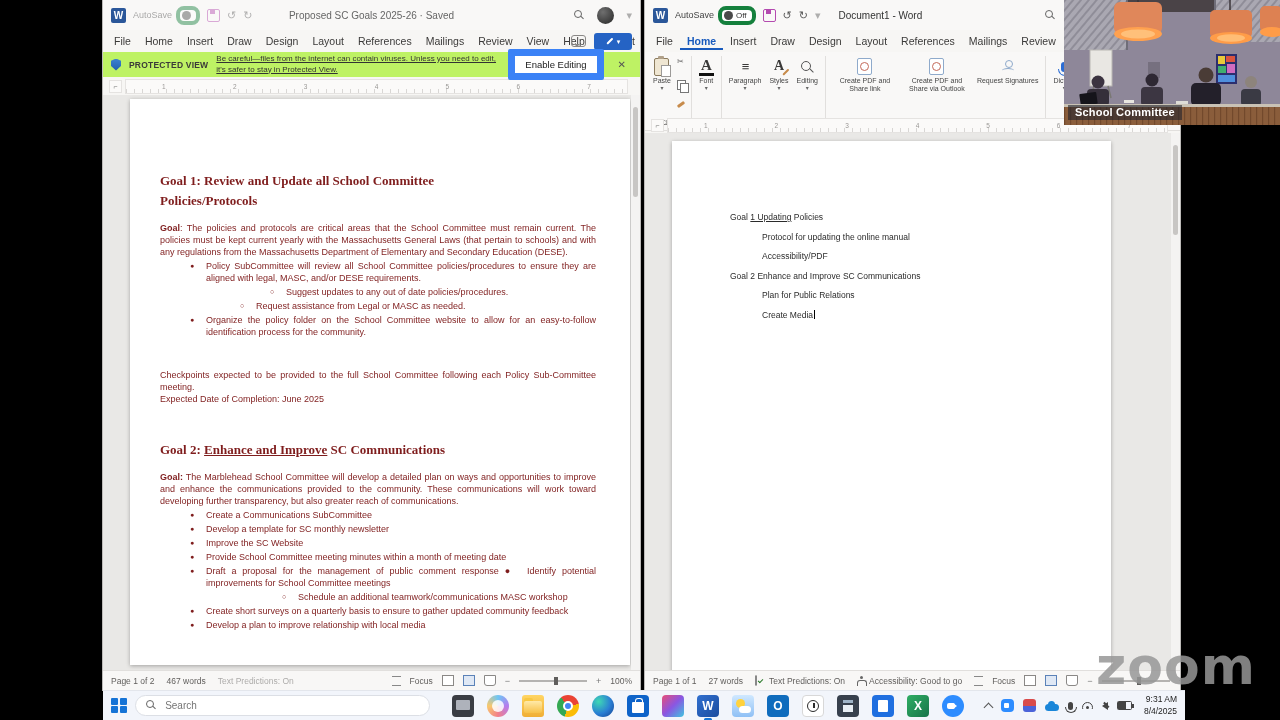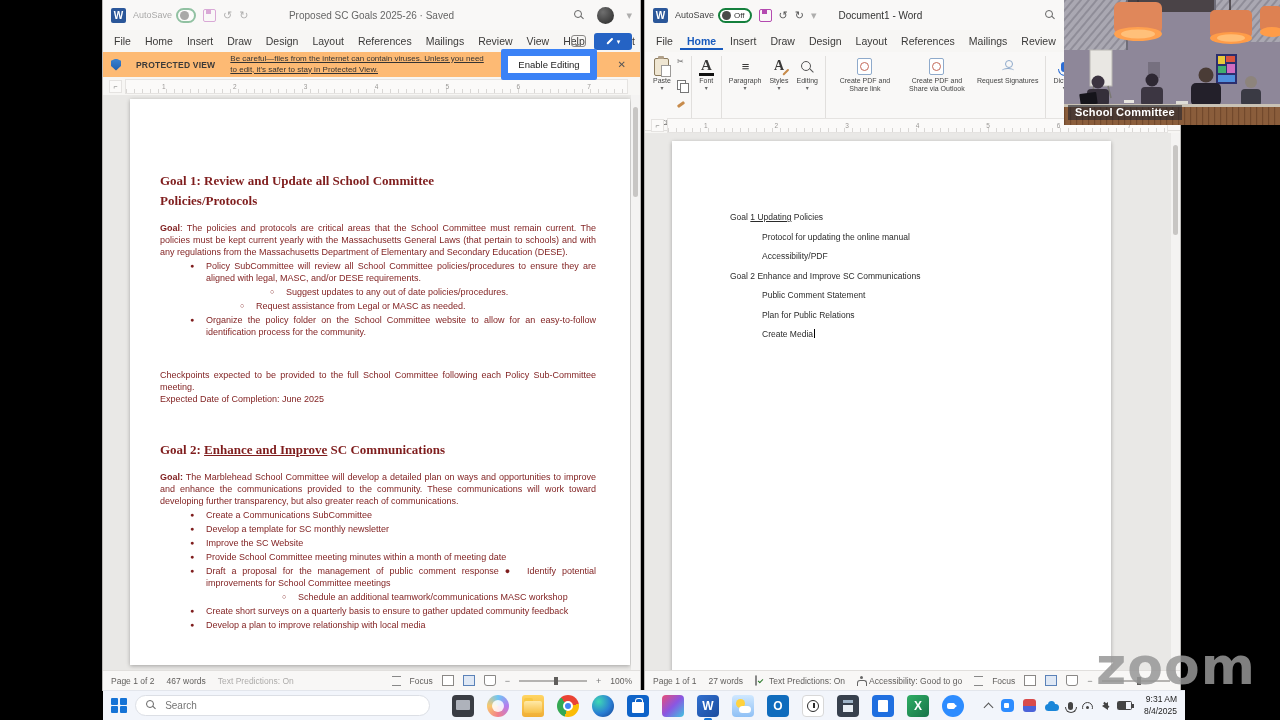--- a/index.html
+++ b/index.html
@@ -10,21 +10,21 @@
        box-shadow:0 0 0 1px #bdbbb9}
   #lwin{left:103px;width:537px}
   #rwin{left:645px;width:535px}
   .titlebar{height:30px;display:flex;align-items:center;padding:0 8px;gap:7px;position:relative;
             font-size:10px;color:#555;background:#f9f8f7}
   .wlogo{width:15px;height:15px;background:#2b579a;color:#fff;font-weight:bold;font-size:10px;
          display:flex;align-items:center;justify-content:center;border-radius:2px;flex:none}
   .faded{opacity:.45}
   .qat-glyph{font-size:11px;color:#555;line-height:1}
   .as-wrap{display:flex;align-items:center;gap:4px;font-size:9px;color:#444}
-  .as-pill{display:flex;align-items:center;gap:3px;border:2px solid #15803d;border-radius:8px;
+  .as-pill{display:flex;align-items:center;gap:3px;border:4px solid #15803d;border-radius:8px;
            padding:1px 5px 1px 2px;font-size:8px;color:#333;background:#fff}
   .as-knob{width:9px;height:9px;border-radius:50%;background:#4a4a4a}
   .save-ic{width:11px;height:11px;border:1.3px solid #b44ab0;border-radius:2px;position:relative}
   .save-ic::after{content:"";position:absolute;left:2px;top:0;width:5px;height:4px;background:#b44ab0}
   .tb-title{position:absolute;left:50%;transform:translateX(-50%);white-space:nowrap;
             font-size:10px;color:#666}
   #rwin .tb-title{color:#333;left:44%}
   .tb-right{margin-left:auto;display:flex;align-items:center;gap:12px}
   .ic-search{width:11px;height:11px;position:relative;display:inline-block}
   .ic-search::before{content:"";position:absolute;left:0;top:0;width:6px;height:6px;
@@ -39,22 +39,22 @@
   .menu-item.t-active{font-weight:bold;box-shadow:inset 0 -2px 0 #185abd;color:#185abd}
   .menu-spacer{margin-left:auto;display:flex;align-items:center;gap:8px;padding-right:4px}
   .menu-comment{width:13px;height:10px;border:1.2px solid #8a8886;border-radius:3px;position:relative}
   .menu-comment::after{content:"";position:absolute;left:2px;bottom:-4px;border:3px solid transparent;
                        border-top-color:#8a8886}
   .menu-editbtn{min-width:30px;height:17px;background:#2563c4;border-radius:3px;display:flex;
                 align-items:center;justify-content:center;gap:3px;padding:0 4px}
   .pen-shape{width:8px;height:2.4px;background:#fff;transform:rotate(-45deg);border-radius:1px}
   .mini-caret{color:#fff;font-size:7px;line-height:1}
   
-  .pvbar{position:absolute;left:0;right:0;top:52px;height:25px;background:#fdba74;display:flex;
-         align-items:center;gap:15px;padding:0 8px;z-index:2}
+  .pvbar{position:absolute;left:0;right:0;top:52px;height:25px;background:#bef264;display:flex;
+         align-items:center;gap:8px;padding:0 8px;z-index:2}
   .pv-shield{width:10px;height:12px;flex:none;background:linear-gradient(#3b82d0,#1f5fae);
              clip-path:polygon(50% 0,100% 18%,100% 62%,50% 100%,0 62%,0 18%)}
   .pv-badge{font-size:8.5px;font-weight:bold;color:#3b3a39;letter-spacing:.2px;white-space:nowrap}
   .pv-msg{font-size:8px;color:#333;text-decoration:underline;max-width:300px;line-height:1.35}
   .pv-btn{margin-left:auto;background:#fff;border:7px solid #3b82f6;border-radius:2px;
           font-size:9.5px;color:#222;padding:3px 10px;white-space:nowrap}
   .pv-close{font-size:10px;color:#555;padding:0 6px}
   
   .ruler-h{position:absolute;height:13px;background:#fbfaf9;border:1px solid #e5e3e1;
            display:flex;justify-content:space-between;align-items:center;padding:0 36px;
@@ -501,21 +501,20 @@
       <span>7</span>
     </div>
 
   <div class="canvas">
     <div class="page">
       <div class="rdoc">
           <div class="blk t-g"><span>Goal </span><span class="und">1 Updating</span><span> Policies</span></div>
           <div class="blk t-sub"><span>Protocol for updating the online manual</span><span class="und"></span><span></span></div>
           <div class="blk t-sub"><span>Accessibility/PDF</span><span class="und"></span><span></span></div>
           <div class="blk t-g"><span>Goal 2 Enhance and Improve SC Communications</span><span class="und"></span><span></span></div>
-          <div class="blk t-sub"><span>Public Comment Statement</span><span class="und"></span><span></span></div>
           <div class="blk t-sub"><span>Plan for Public Relations</span><span class="und"></span><span></span></div>
           <div class="blk t-sub"><span>Create Media</span><span class="und"></span><span></span></div>
         </div>
     </div>
     <div class="vscroll"></div>
   </div>
 
   <div class="statusbar">
     <span>Page 1 of 1</span>
     <span>27 words</span>

